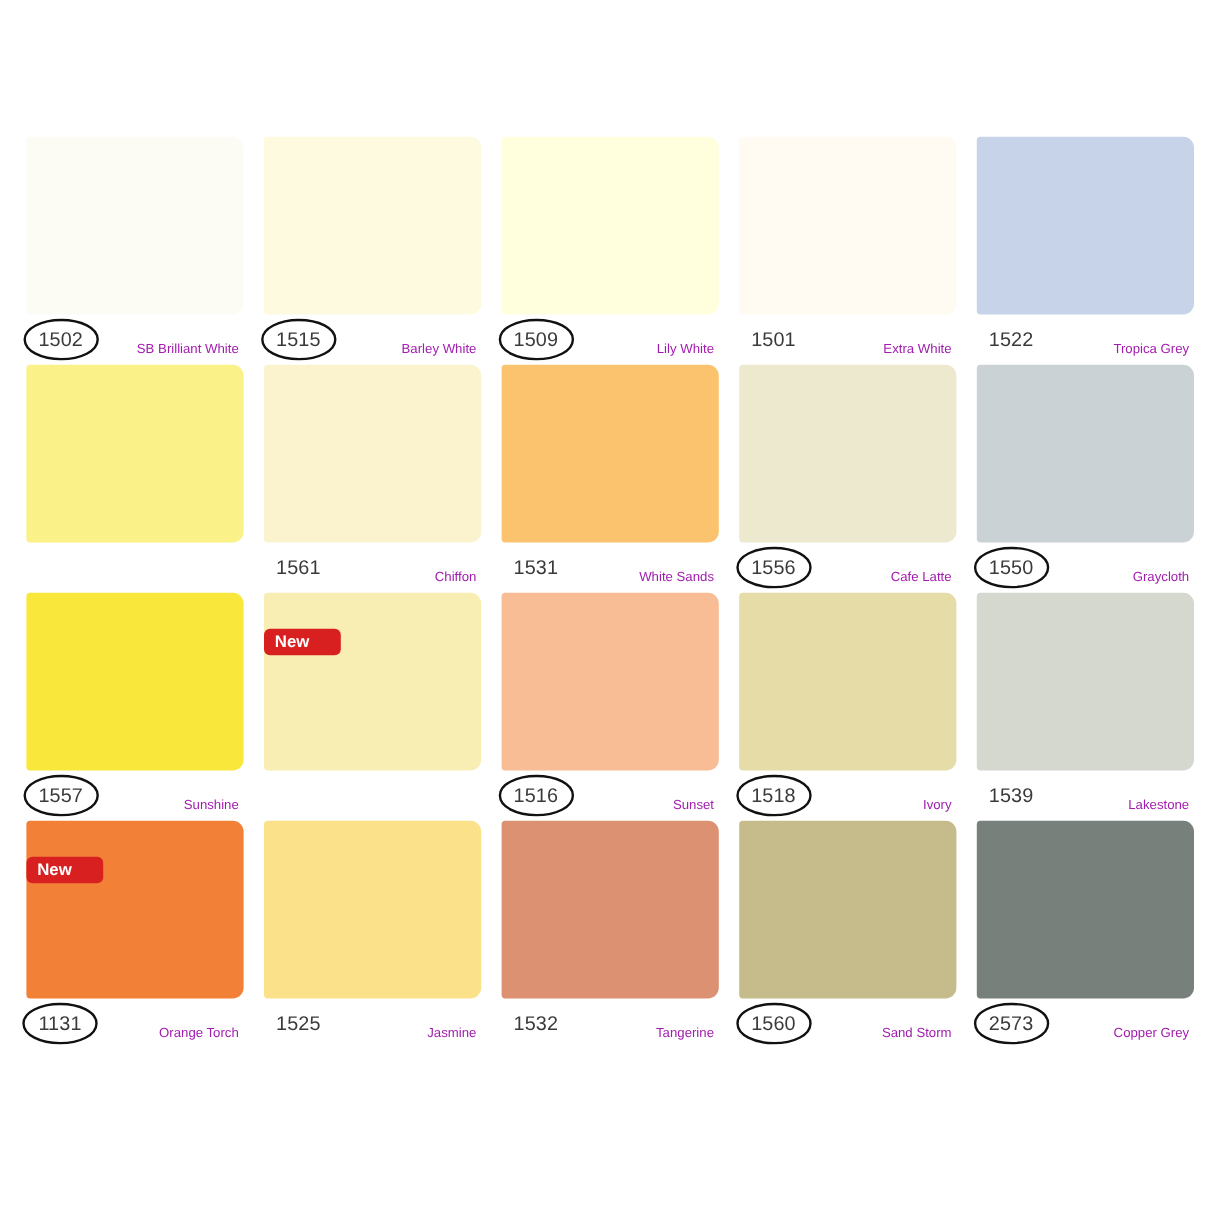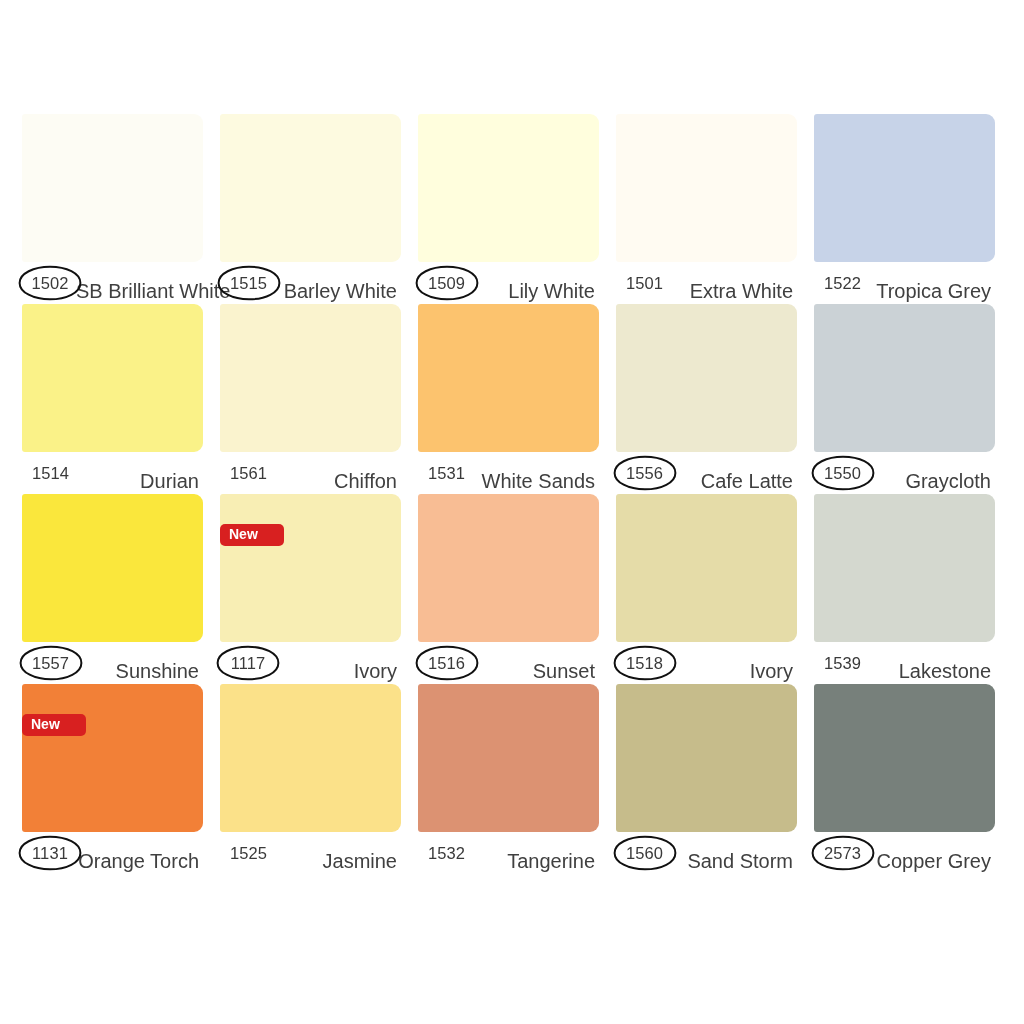--- a/index.html
+++ b/index.html
@@ -76,22 +76,22 @@
     left: 50%;
     top: 50%;
     transform: translate(-50%, -50%);
     width: 66px;
     height: 37px;
     z-index: 1;
     pointer-events: none;
   }
 
   .name-text {
-    font-size: 20px;
-    color: #404040;
+    font-size: 11px;
+    color: #a21caf;
     white-space: nowrap;
     text-align: right;
     padding-right: 2px;
     margin-top: 16px;
   }
 
   .new-badge {
     position: absolute;
     top: 30px;
     left: 0;
@@ -170,26 +170,20 @@
               <span class="code-text">1522</span>
             </div>
             <span class="name-text">Tropica Grey</span>
           </div>
           <div class="new-slot"></div>
         </div>
       </div>
       <div class="swatch-row">
         <div class="swatch-cell">
           <div class="swatch-chip" style="background: rgb(250, 242, 136);"></div>
-          <div class="swatch-label">
-            <div class="code-wrap">
-              <span class="code-text">1514</span>
-            </div>
-            <span class="name-text">Durian</span>
-          </div>
           <div class="new-slot"></div>
         </div>
         <div class="swatch-cell">
           <div class="swatch-chip" style="background: rgb(250, 243, 206);"></div>
           <div class="swatch-label">
             <div class="code-wrap">
               <span class="code-text">1561</span>
             </div>
             <span class="name-text">Chiffon</span>
           </div>
@@ -245,29 +239,20 @@
               <span class="code-text">1557</span>
             </div>
             <span class="name-text">Sunshine</span>
           </div>
           <div class="new-slot">
             <span class="new-badge" style="background: rgb(216, 32, 32);">New</span>
           </div>
         </div>
         <div class="swatch-cell">
           <div class="swatch-chip" style="background: rgb(248, 238, 180);"></div>
-          <div class="swatch-label">
-            <div class="code-wrap">
-              <svg class="code-ellipse" viewBox="0 0 66 37">
-                <path d="M33 2.2 C49.5 2.2 63.4 8.8 63.4 18.4 C63.4 28.2 49.2 34.8 33 34.8 C16.6 34.8 2.6 28.0 2.6 18.4 C2.6 8.9 16.8 2.2 33 2.2 Z" fill="none" stroke="#111111" stroke-width="2"></path>
-              </svg>
-              <span class="code-text">1117</span>
-            </div>
-            <span class="name-text">Ivory</span>
-          </div>
           <div class="new-slot"></div>
         </div>
         <div class="swatch-cell">
           <div class="swatch-chip" style="background: rgb(248, 189, 148);"></div>
           <div class="swatch-label">
             <div class="code-wrap">
               <svg class="code-ellipse" viewBox="0 0 66 37">
                 <path d="M33 2.2 C49.5 2.2 63.4 8.8 63.4 18.4 C63.4 28.2 49.2 34.8 33 34.8 C16.6 34.8 2.6 28.0 2.6 18.4 C2.6 8.9 16.8 2.2 33 2.2 Z" fill="none" stroke="#111111" stroke-width="2"></path>
               </svg>
               <span class="code-text">1516</span>

